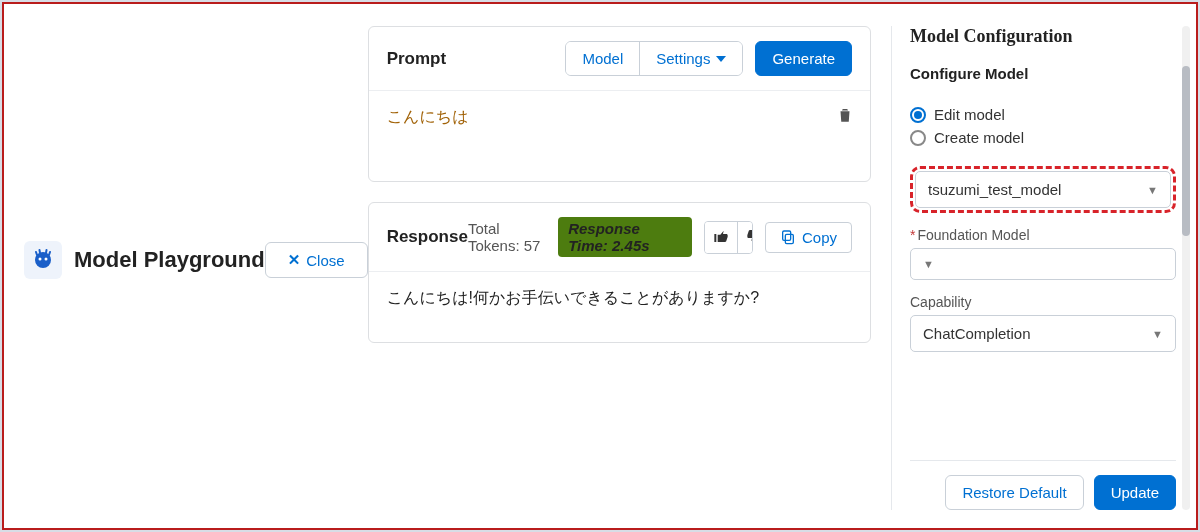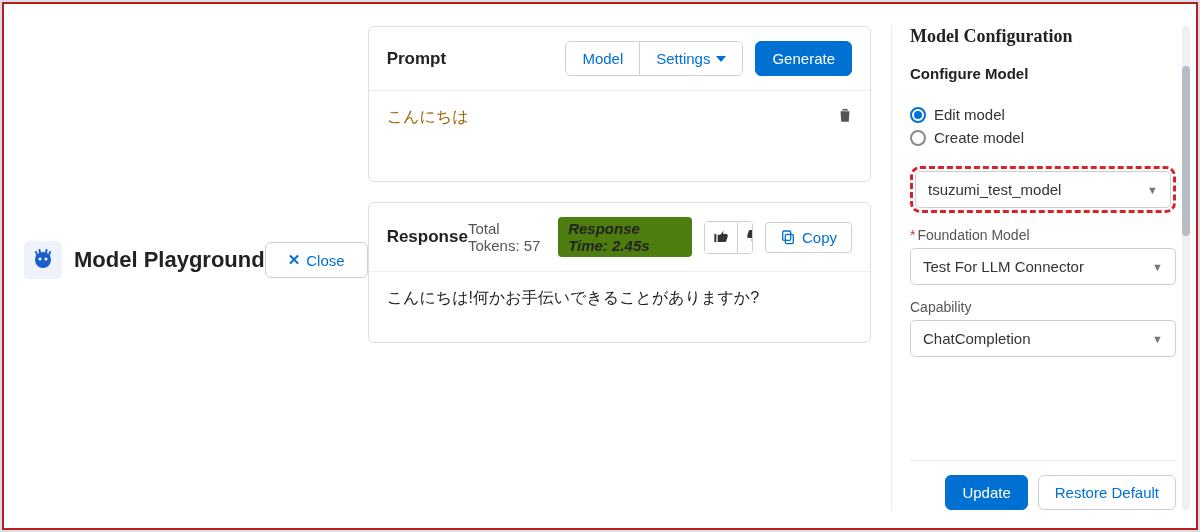--- a/index.html
+++ b/index.html
@@ -220,37 +220,36 @@
           <div class="select">
             <span>tsuzumi_test_model</span>
             <span class="tri">▼</span>
           </div>
         </div>
       </div>
 
       <div class="field">
         <label class="field-label"><span class="req">*</span><span>Foundation Model</span></label>
         <div class="select">
-          <span>Test For LLM Connector</span>
           <span class="tri">▼</span>
         </div>
       </div>
 
       <div class="field">
         <label class="field-label">Capability</label>
         <div class="select">
           <span>ChatCompletion</span>
           <span class="tri">▼</span>
         </div>
       </div>
 
       <div class="right-footer">
+        <button class="btn">
+          <span>Restore Default</span>
+        </button>
         <button class="btn btn-primary">
           <span>Update</span>
         </button>
-        <button class="btn">
-          <span>Restore Default</span>
-        </button>
       </div>
     </div>
 
   </div>
 </div>
 
 </body></html>

